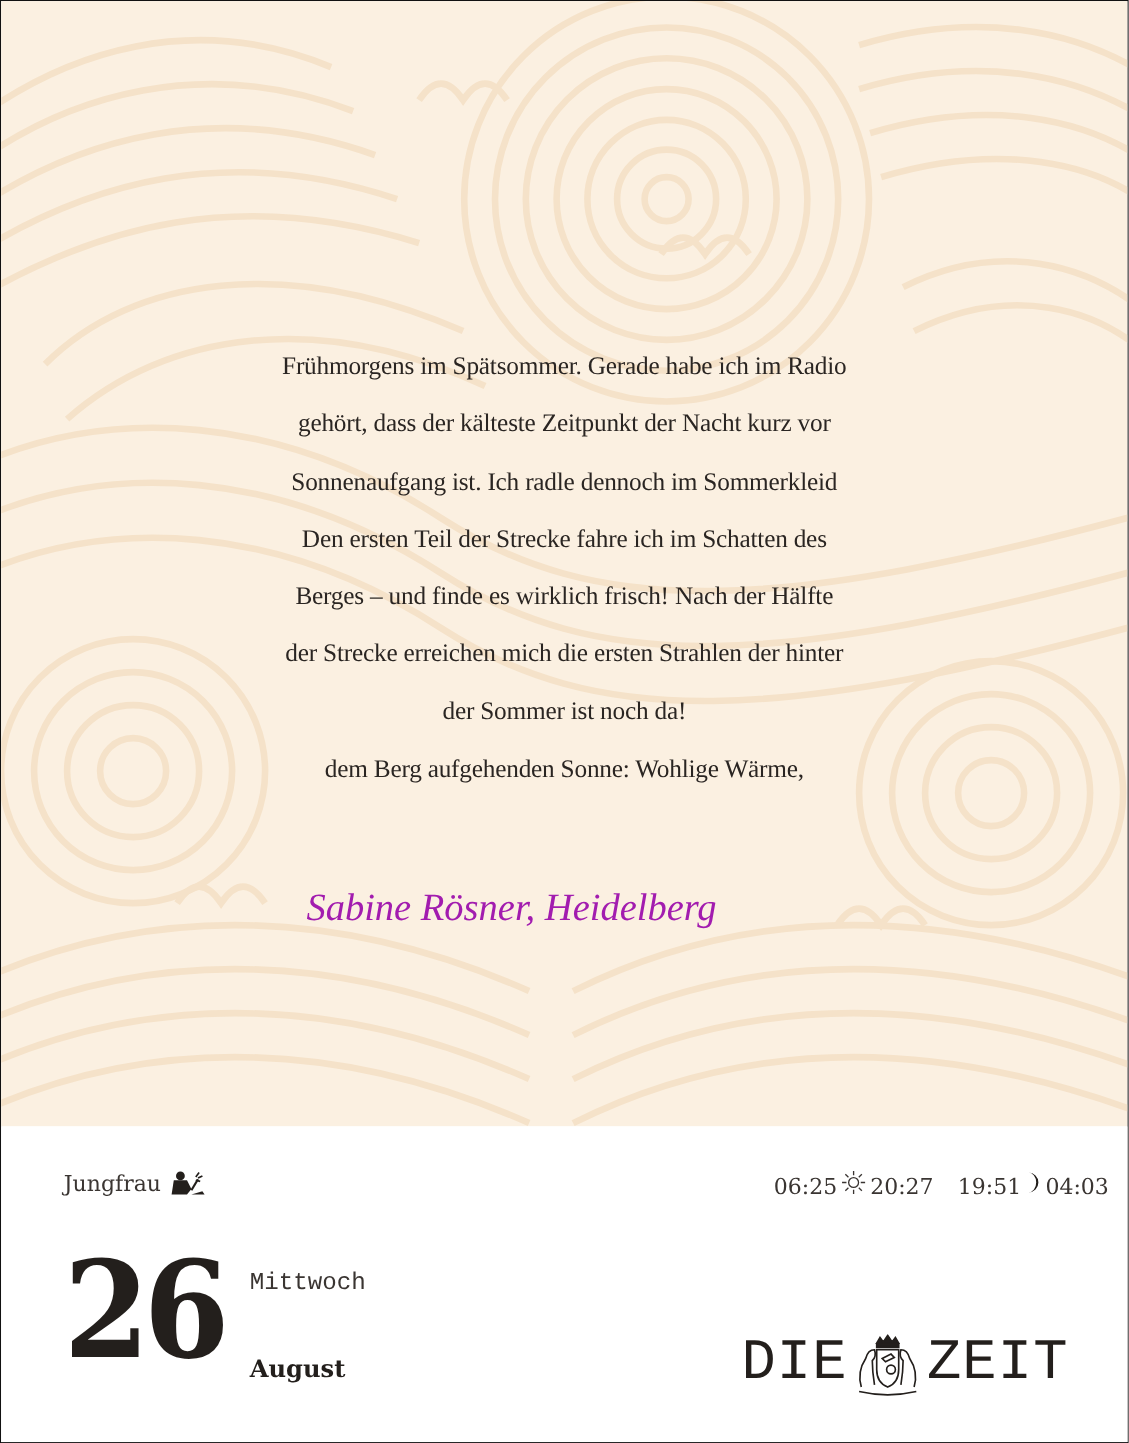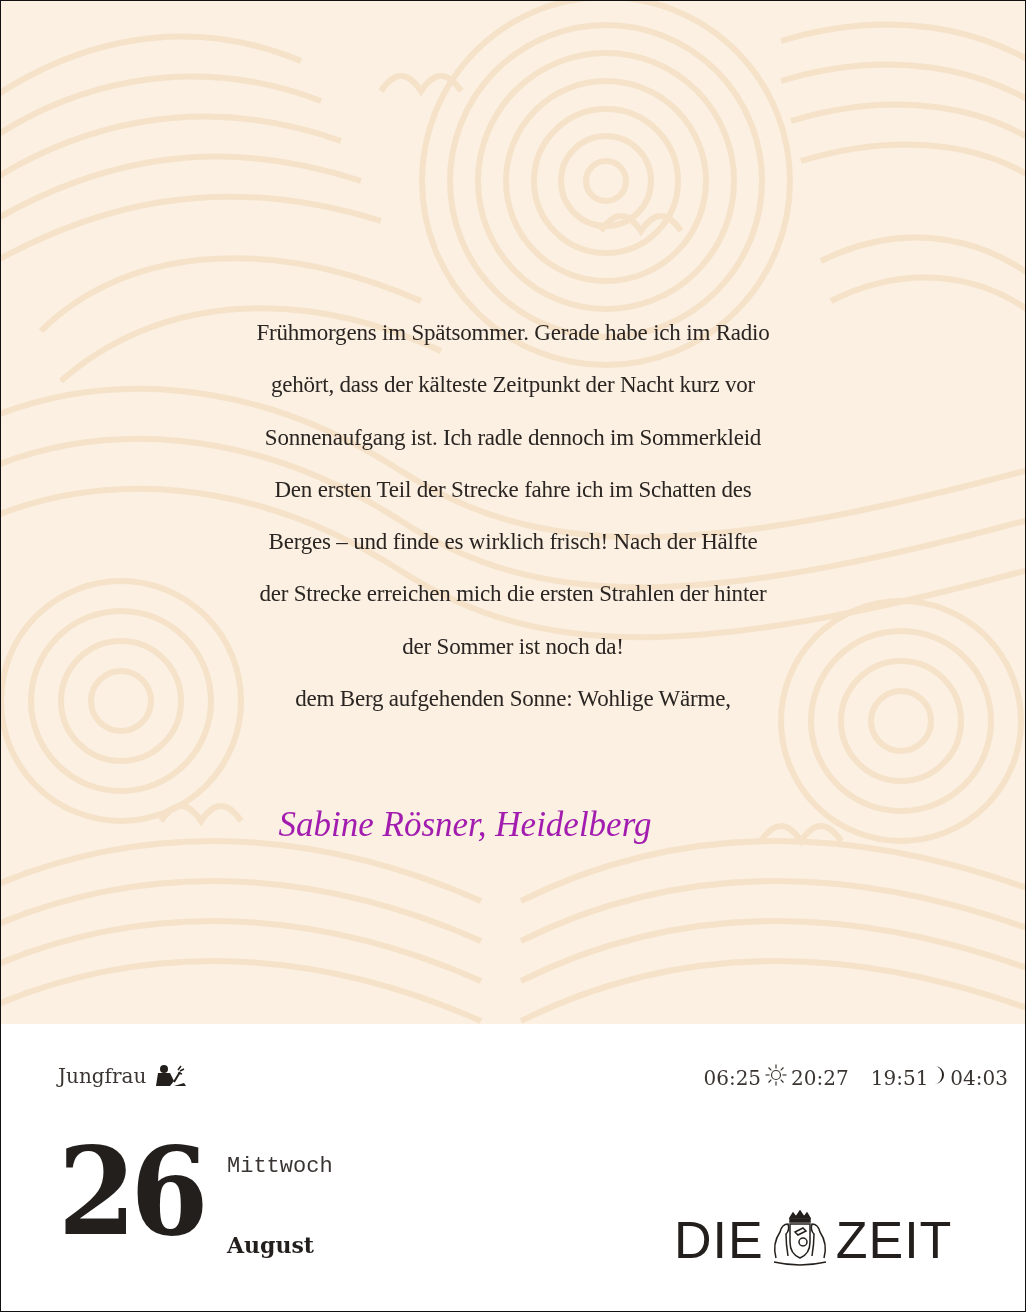--- a/index.html
+++ b/index.html
@@ -75,22 +75,22 @@
       font-family: Liberation Mono, monospace;
       font-size: 22px; color: #3a3532;
     }
     .month {
       position: absolute; left: 226px; top: 208px;
       font-family: "DejaVu Serif", serif;
       font-size: 22px; font-weight: bold; color: #231f1c;
     }
     .logo {
       position: absolute; left: 673px; top: 186px;
-      display: flex; align-items: flex-start;
-      font-family: Liberation Sans, sans-serif;
+      display: flex; align-items: flex-end;
+      font-family: Liberation Mono, monospace;
       font-size: 52px; color: #231f1c;
       letter-spacing: 1px;
     }
     .logo .crest { display: inline-block; width: 64px; height: 56px; margin: 0 4px; }
   </style>
 </head>
 <body>
 
 <div class="page">
 

